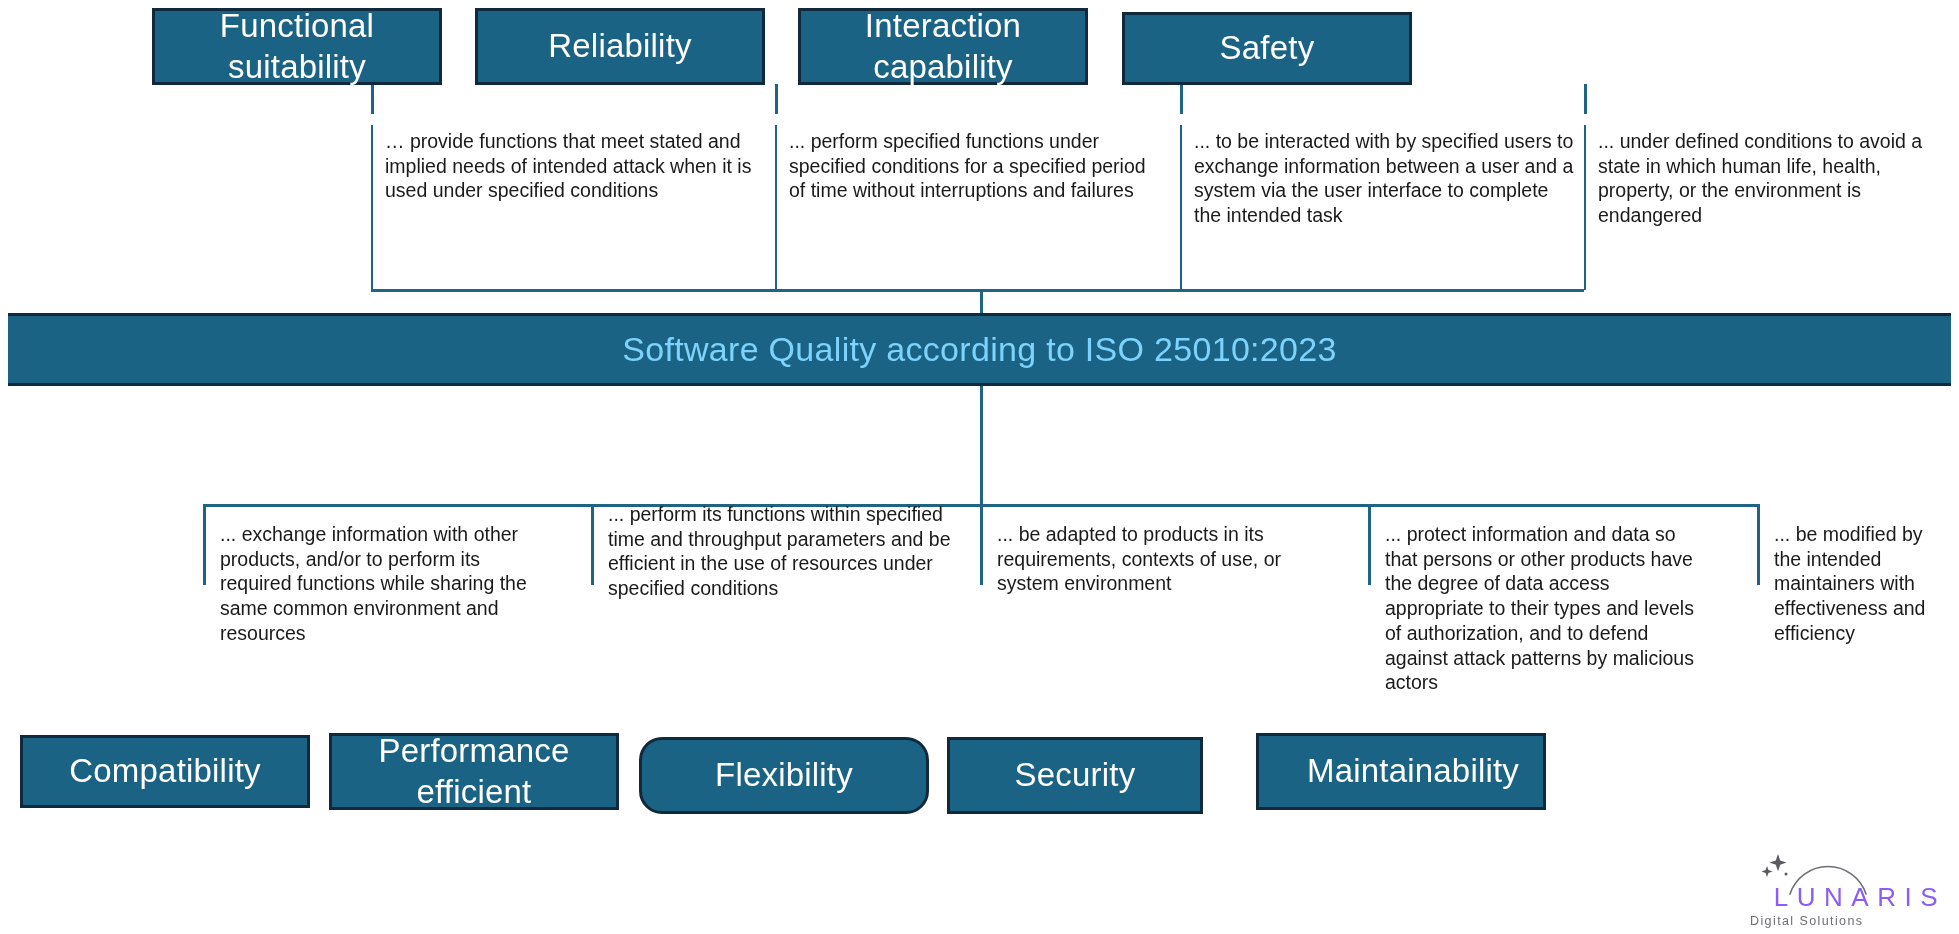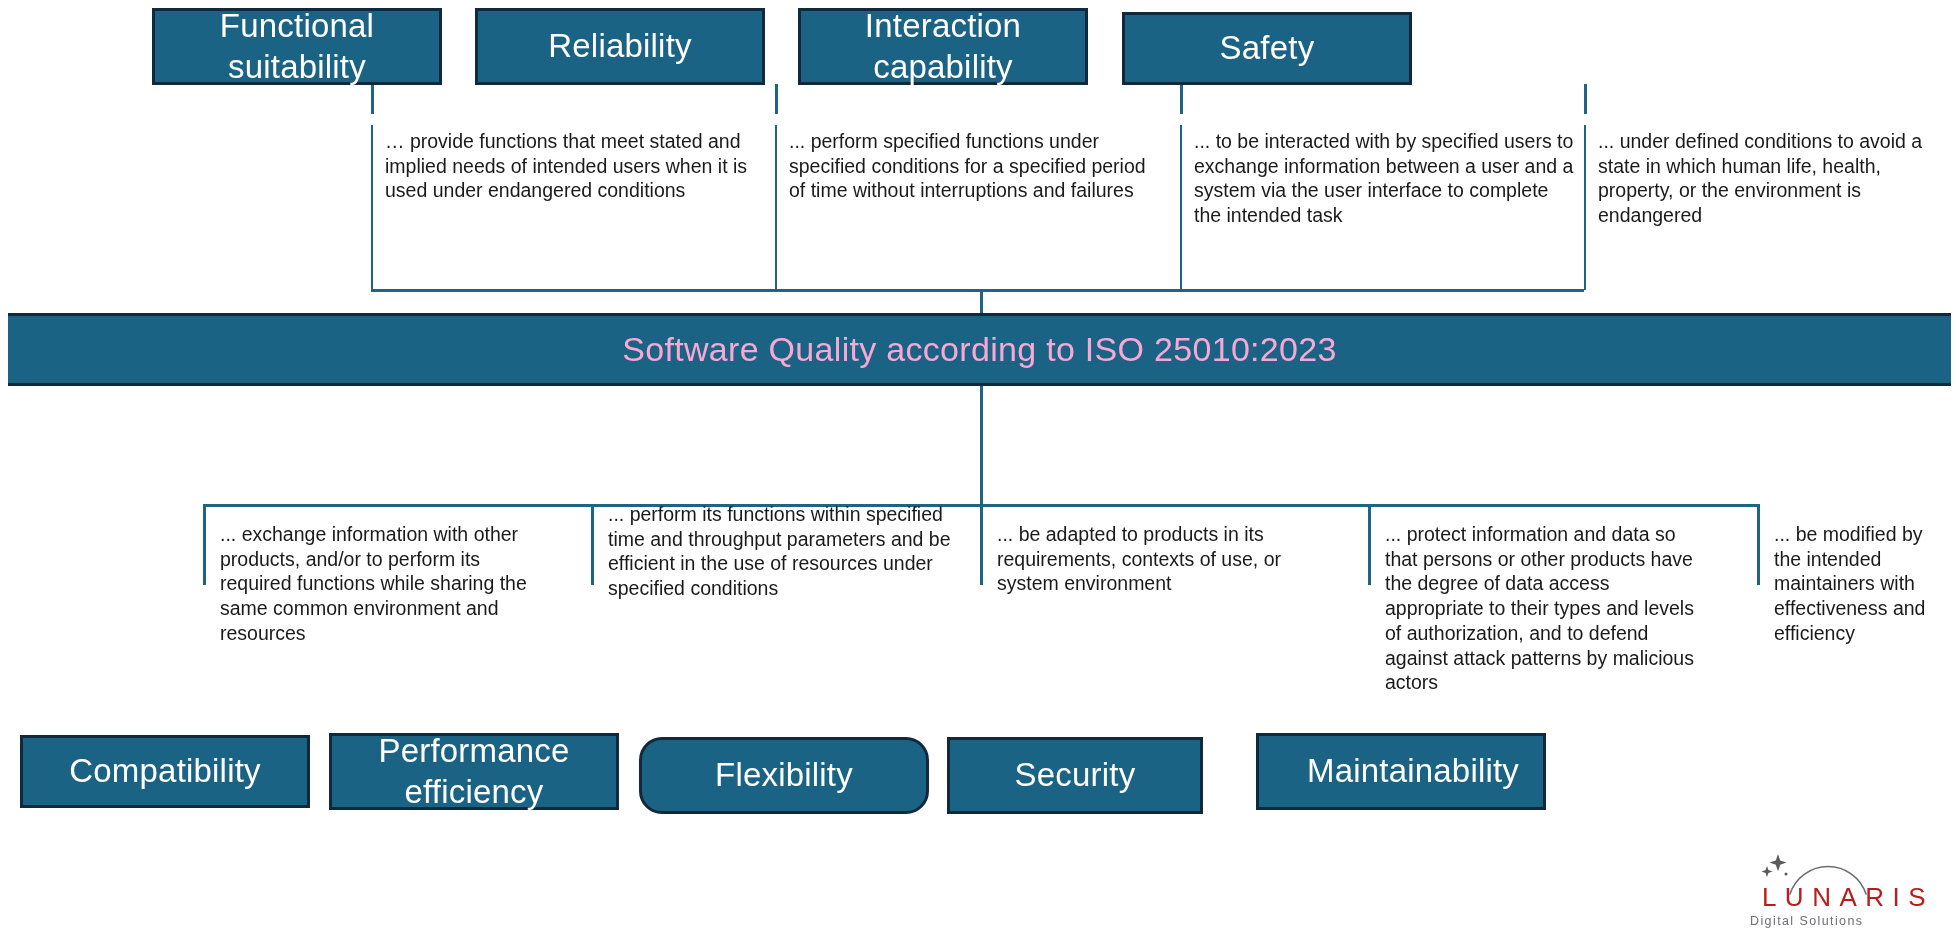--- a/index.html
+++ b/index.html
@@ -31,21 +31,21 @@
     padding:2px 8px;
   }
 
   
   .banner{
     position:absolute;
     left:8px; top:313px; width:1943px; height:73px;
     background:#1a6384;
     border-top:3px solid #10293c;
     border-bottom:3px solid #10293c;
-    color:#f9a8d4;
+    color:#7dd3fc;
     display:flex;align-items:center;justify-content:center;
     font-size:34px;
     letter-spacing:.3px;
     box-sizing:border-box;
   }
 
   
   .desc{
     position:absolute;
     color:#1a1a1a;
@@ -60,23 +60,23 @@
   .desc.noline{ border-left:none; padding-left:14px; }
 
   
   .vline{position:absolute;width:2.5px;background:#1f6485;}
   .hline{position:absolute;height:2.5px;background:#1f6485;}
 
   
   .logo{position:absolute;left:1748px;top:848px;width:200px;height:80px;}
   .logo-word{
     position:absolute;left:2px;top:34px;width:196px;
-    text-align:center;
+    text-align:right;
     font-size:26px;letter-spacing:8.5px;
-    color:#b91c1c;font-weight:400;
+    color:#8b5cf6;font-weight:400;
   }
   .logo-sub{
     position:absolute;left:2px;top:66px;width:196px;
     text-align:left;
     font-size:12.5px;letter-spacing:1.4px;
     color:#6e6e74;
   }
   .logo-art{position:absolute;left:0;top:0;}
 </style>
 </head>
@@ -102,21 +102,21 @@
   </div>
 
   <div class="qbox" style="left:798px;top:8px;width:290px;height:77px;">
     <span><span>Interaction</span><br><span>capability</span></span>
   </div>
 
   <div class="qbox" style="left:1122px;top:12px;width:290px;height:73px;">
     <span>Safety</span>
   </div>
 
-  <div class="desc top" style="left:371px;top:125px;width:400px;height:165px;">… provide functions that meet stated and implied needs of intended users when it is used under endangered conditions</div>
+  <div class="desc top" style="left:371px;top:125px;width:400px;height:165px;">… provide functions that meet stated and implied needs of intended attack when it is used under specified conditions</div>
 
   <div class="desc top" style="left:775px;top:125px;width:400px;height:165px;">... perform specified functions under specified conditions for a specified period of time without interruptions and failures</div>
 
   <div class="desc top" style="left:1180px;top:125px;width:404px;height:165px;">... to be interacted with by specified users to exchange information between a user and a system via the user interface to complete the intended task</div>
 
   <div class="desc top" style="left:1584px;top:125px;width:350px;height:165px;">... under defined conditions to avoid a state in which human life, health, property, or the environment is endangered</div>
 
   <div class="banner">
     <span>Software Quality according to ISO 25010:2023</span>
   </div>
@@ -138,21 +138,21 @@
 
   <div class="desc bot noline" style="left:1371px;top:518px;width:345px;height:160px;">... protect information and data so that persons or other products have the degree of data access appropriate to their types and levels of authorization, and to defend against attack patterns by malicious actors</div>
 
   <div class="desc bot noline" style="left:1760px;top:518px;width:190px;height:140px;">... be modified by the intended maintainers with effectiveness and efficiency</div>
 
   <div class="qbox" style="left:20px;top:735px;width:290px;height:73px;">
     <span>Compatibility</span>
   </div>
 
   <div class="qbox" style="left:329px;top:733px;width:290px;height:77px;">
-    <span><span>Performance</span><br><span>efficiency</span></span>
+    <span><span>Performance</span><br><span>efficient</span></span>
   </div>
 
   <div class="qbox" style="left:639px;top:737px;width:290px;height:77px;border-radius:23px;">
     <span>Flexibility</span>
   </div>
 
   <div class="qbox" style="left:947px;top:737px;width:256px;height:77px;">
     <span>Security</span>
   </div>
 

